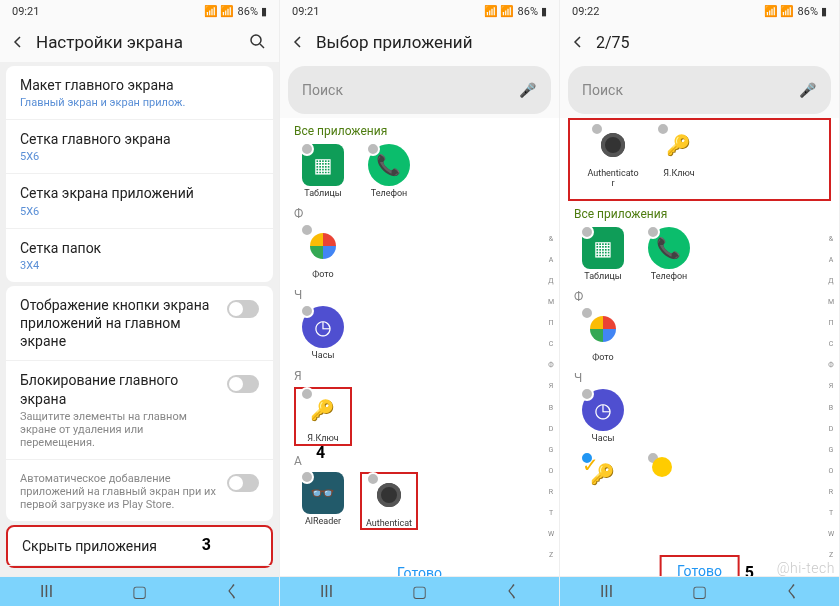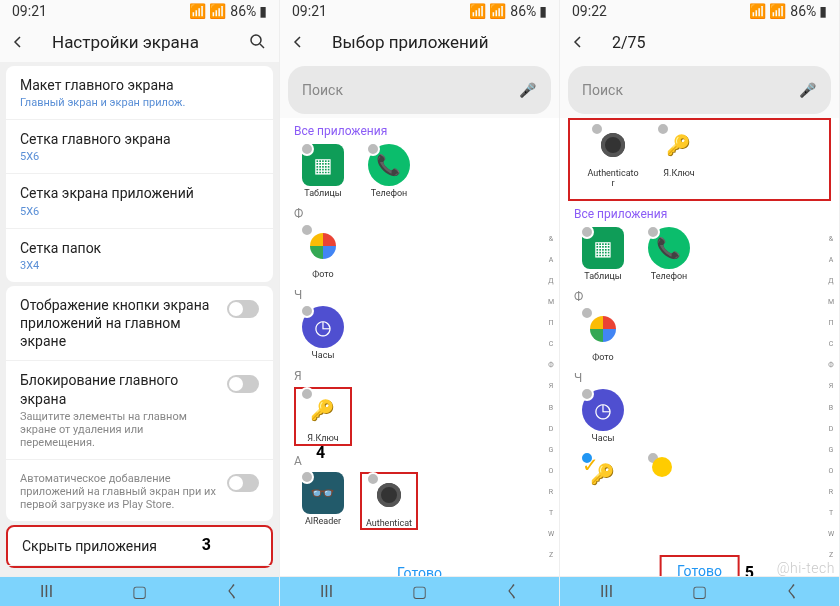--- a/index.html
+++ b/index.html
@@ -1,39 +1,39 @@
 <!DOCTYPE html>
 <html><head>
 <meta charset="utf-8">
 <style>
 * { margin: 0; padding: 0; box-sizing: border-box; }
 body { font-family: -apple-system, BlinkMacSystemFont, "Segoe UI", Roboto, sans-serif; background: #f5f5f5; display: flex; width: 840px; height: 606px; overflow: hidden; }
 .screen { width: 280px; height: 606px; background: #fafafa; display: flex; flex-direction: column; position: relative; border-right: 1px solid #eee; }
-.statusbar { height: 22px; background: #fafafa; display: flex; align-items: center; justify-content: space-between; padding: 0 12px; font-size: 14px; color: #333; }
+.statusbar { height: 22px; background: #fafafa; display: flex; align-items: center; justify-content: space-between; padding: 0 12px; font-size: 11px; color: #333; }
 .statusbar .right { display: flex; align-items: center; gap: 3px; }
-.titlebar { height: 40px; display: flex; align-items: center; padding: 0 12px; gap: 28px; background: #fafafa; }
+.titlebar { height: 40px; display: flex; align-items: center; padding: 0 12px; gap: 12px; background: #fafafa; }
 .titlebar .title { flex: 1; font-size: 17px; color: #222; }
 .titlebar .count { font-size: 16px; color: #222; }
 .back-icon { width: 12px; height: 12px; }
 .search-icon { width: 18px; height: 18px; }
 .content { flex: 1; overflow: hidden; background: #f0f0f0; }
 .card { background: #fff; margin: 4px 6px; border-radius: 8px; }
 .setting-item { padding: 10px 14px; border-bottom: 1px solid #f0f0f0; display: flex; align-items: flex-start; justify-content: space-between; gap: 8px; }
 .setting-item:last-child { border-bottom: none; }
 .setting-text { flex: 1; }
 .setting-title { font-size: 14px; color: #222; line-height: 1.3; }
 .setting-sub { font-size: 11px; color: #5a8fd6; margin-top: 2px; }
 .setting-sub.gray { color: #888; }
 .toggle { width: 32px; height: 18px; border-radius: 9px; background: #ccc; position: relative; flex-shrink: 0; margin-top: 4px; }
 .toggle::after { content: ""; position: absolute; width: 14px; height: 14px; border-radius: 50%; background: #fff; top: 2px; left: 2px; }
 .highlight-box { border: 2px solid #d32020; }
 .marker-num { position: absolute; font-weight: bold; font-size: 16px; color: #000; }
 .searchbar { margin: 4px 8px; height: 48px; background: #e8e8e8; border-radius: 17px; display: flex; align-items: center; padding: 0 14px; color: #888; font-size: 14px; }
 .searchbar .mic { margin-left: auto; }
-.section-label { font-size: 12px; color: #8b5cf6; padding: 6px 14px 2px; }
+.section-label { font-size: 12px; color: #4d7c0f; padding: 6px 14px 2px; }
 .app-row { display: flex; gap: 8px; padding: 4px 14px 6px; }
 .app { width: 58px; display: flex; flex-direction: column; align-items: center; position: relative; }
 .app-icon { width: 42px; height: 42px; border-radius: 10px; background: #fff; display: flex; align-items: center; justify-content: center; position: relative; font-size: 20px; }
 .app-icon .sel-dot { position: absolute; top: -2px; left: -2px; width: 14px; height: 14px; border-radius: 50%; background: #bbb; border: 2px solid #fff; }
 .app-icon .sel-dot.checked { background: #2196f3; }
 .app-label { font-size: 9px; color: #333; text-align: center; margin-top: 3px; line-height: 1.1; max-width: 56px; overflow: hidden; }
 .letter { font-size: 12px; color: #888; padding: 2px 14px 0; }
 .alpha-index { position: absolute; right: 2px; top: 110px; bottom: 40px; width: 12px; display: flex; flex-direction: column; justify-content: space-around; font-size: 7px; color: #888; text-align: center; }
 .done-btn { position: absolute; bottom: 19px; left: 50%; transform: translateX(-50%); font-size: 14px; color: #2196f3; padding: 6px 16px; }
 .navbar { position: absolute; bottom: 0; left: 0; right: 0; height: 30px; background: #7dd3fc; display: flex; align-items: center; justify-content: space-around; border-top: 1px solid #eee; }

